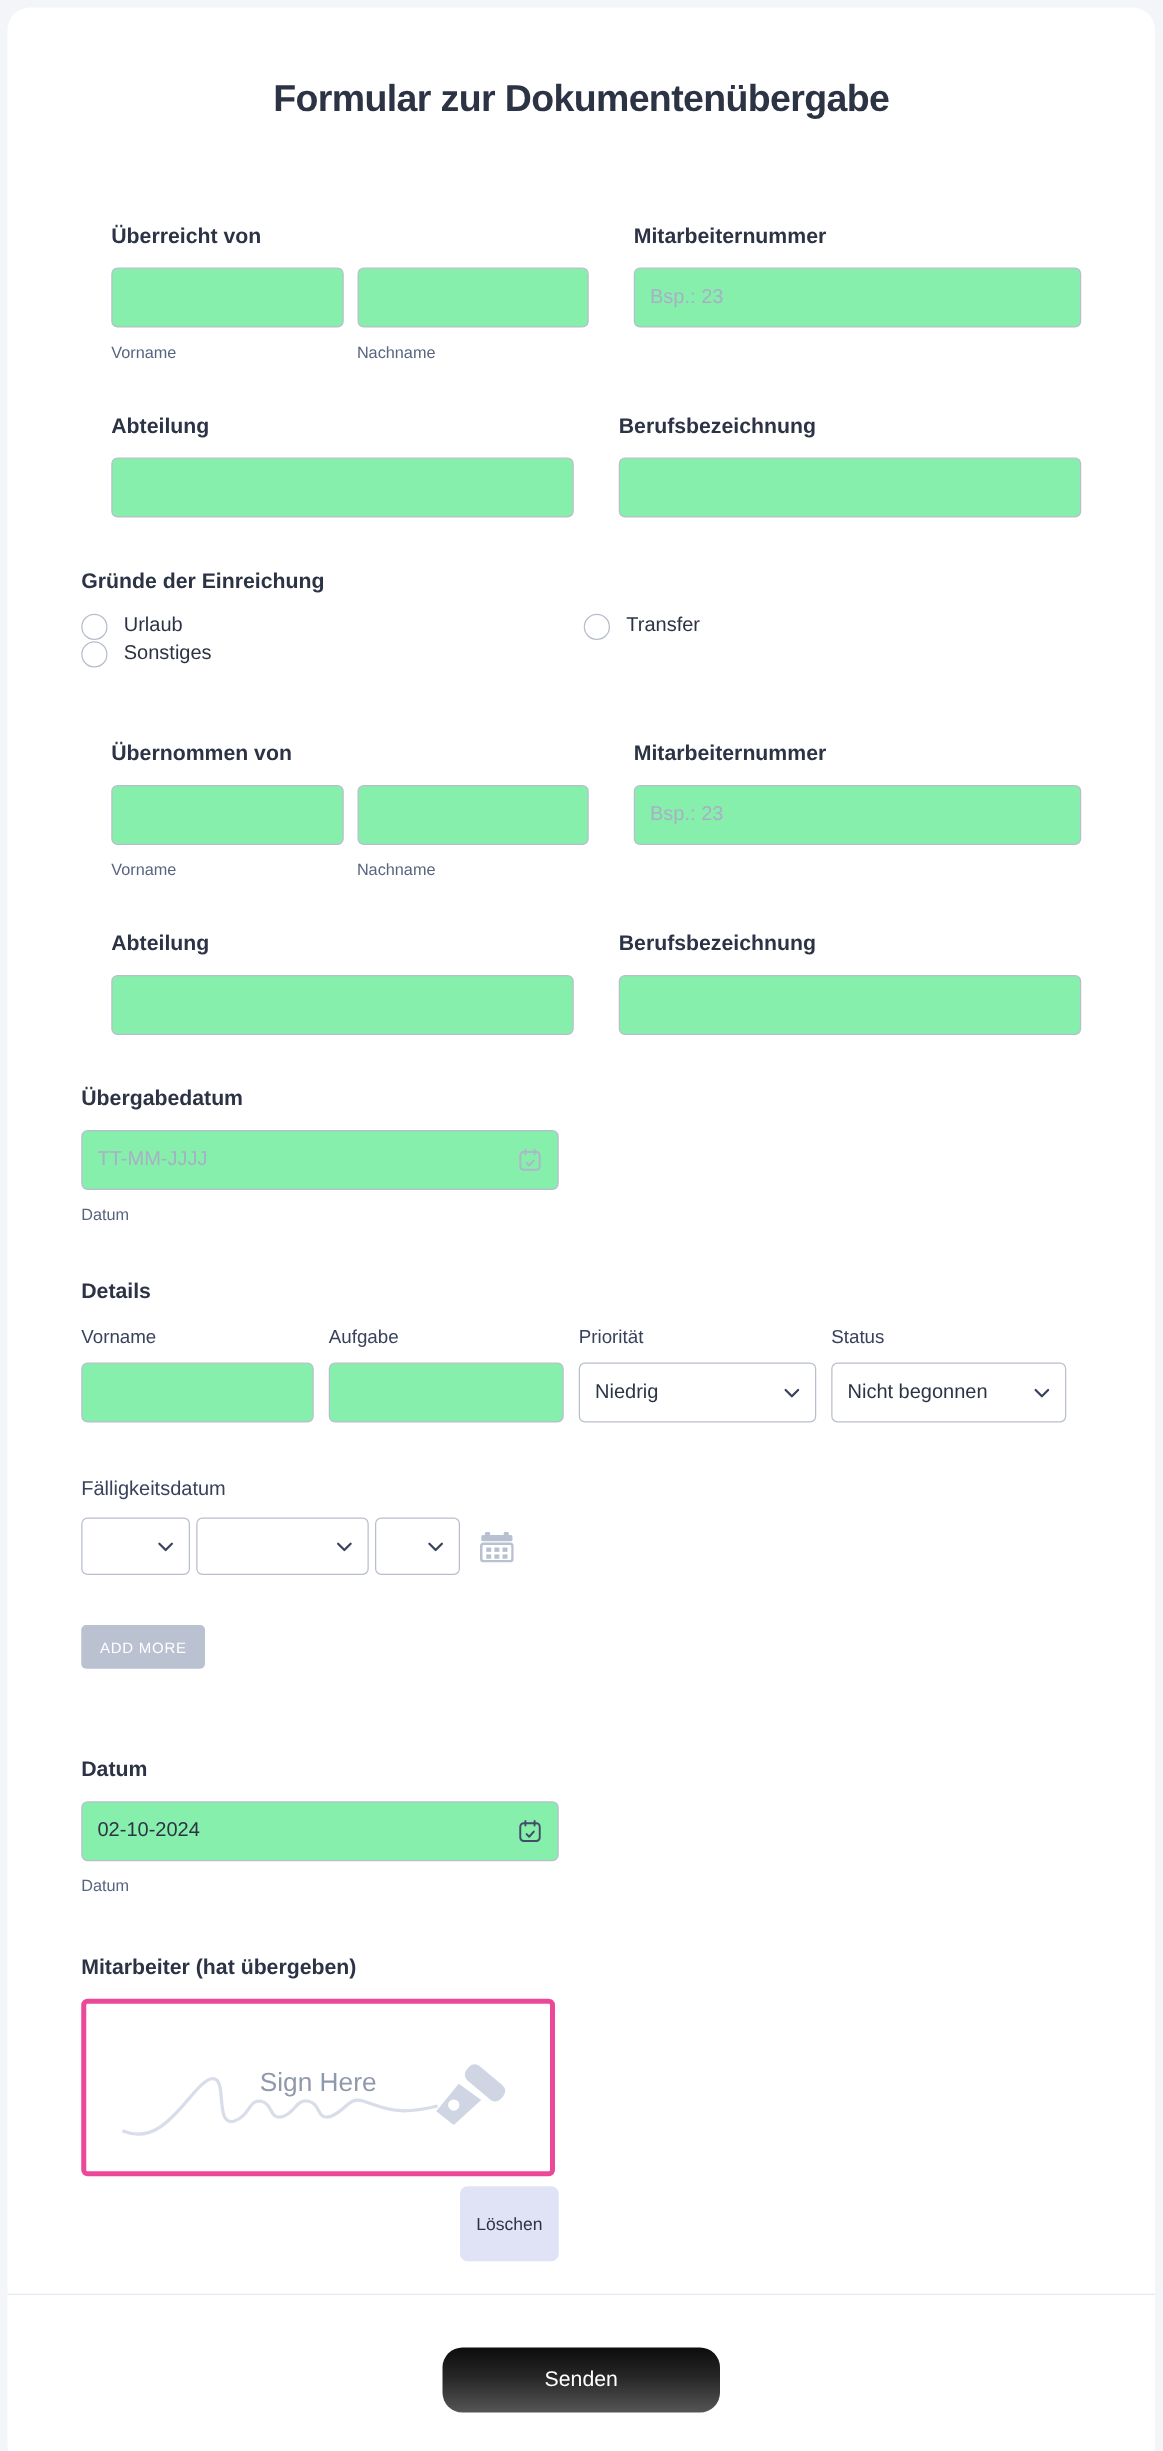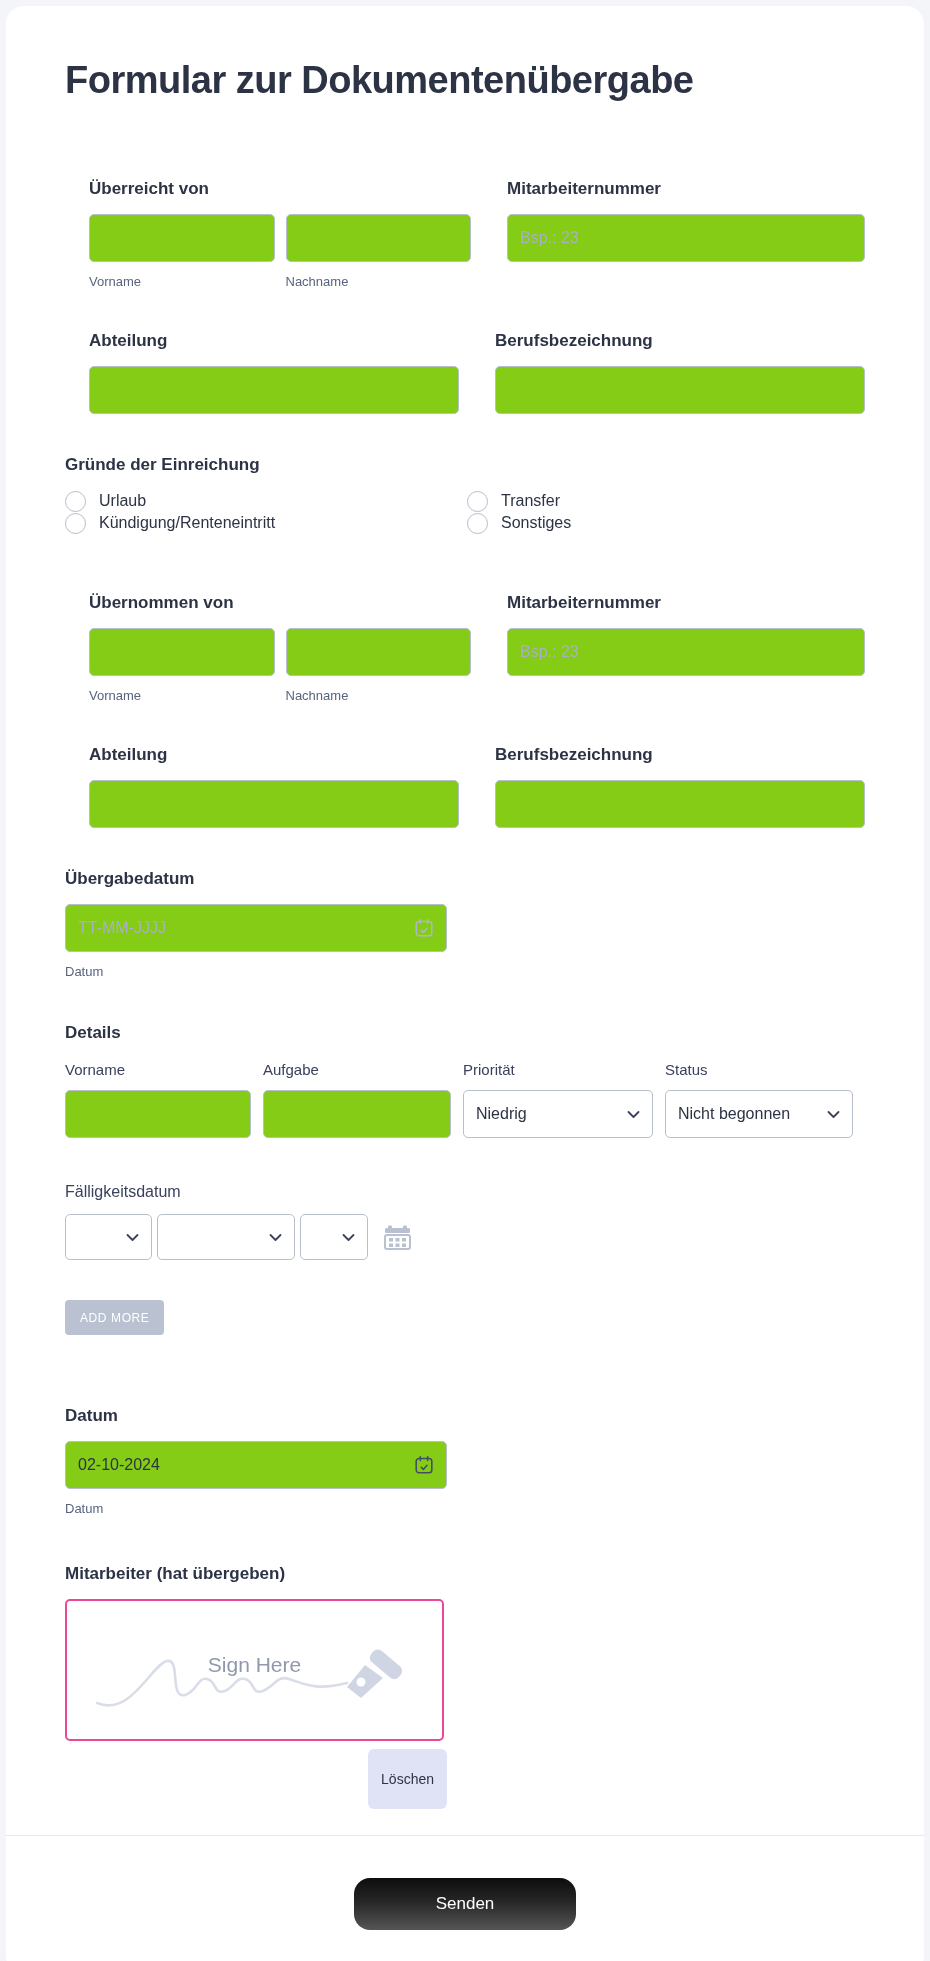--- a/index.html
+++ b/index.html
@@ -9,38 +9,38 @@
     font-family: "Liberation Sans", sans-serif;
     color: #2c3345;
   }
   .card {
     width: 918px; margin: 6px auto 0 auto;
     background: #ffffff; border-radius: 18px;
     padding: 52px 59px 44px 59px;
     min-height: 1946px;
   }
   .form-title {
-    text-align: left; font-size: 38px; font-weight: 700;
+    text-align: center; font-size: 30px; font-weight: 700;
     color: #2c3345; line-height: 44px; margin-bottom: 74px;
     letter-spacing: -0.5px;
   }
   .row { display: flex; gap: 36px; margin-left: 24px; }
   .col { width: 382px; }
   .field-label {
     font-size: 17px; font-weight: 600; color: #2c3345;
     line-height: 26px; margin-bottom: 12px;
   }
   .sect { margin-top: 38px; }
   .sect-lg { margin-top: 56px; }
   .text-input {
     height: 48px; width: 100%;
     border: 1px solid #b8bfcc; border-radius: 5px;
     padding: 0 12px; font-size: 16px; color: #2c3345;
     font-family: "Liberation Sans", sans-serif;
-    background: #84cc16; outline: none;
+    background: #86efac; outline: none;
   }
   .text-input::placeholder { color: #a8b0c5; }
   .name-pair { display: flex; gap: 11px; }
   .name-pair .half { width: 186px; }
   .sublabel {
     font-size: 13px; color: #57647e; margin-top: 12px; line-height: 16px;
   }
   .radio-grid {
     display: grid; grid-template-columns: 402px 1fr;
     margin-top: 2px;
@@ -75,21 +75,21 @@
     margin-top: 40px; height: 35px; padding: 0 15px;
     background: #bac1d1; border: none; border-radius: 4px;
     color: #ffffff; font-size: 12px; letter-spacing: 0.6px;
     font-family: "Liberation Sans", sans-serif; cursor: pointer;
     display: inline-block;
   }
   .gap-addmore { margin-top: 44px; }
   .gap-datum { margin-top: 68px; }
   .sig-wrap { width: 382px; display: flex; flex-direction: column; }
   .sig-pad {
-    width: 379px; height: 142px; border: 2px solid #ec4899;
+    width: 379px; height: 142px; border: 4px solid #ec4899;
     border-radius: 5px; background: #fff; position: relative;
     overflow: hidden; cursor: crosshair;
   }
   .sig-hint {
     position: absolute; top: 52px; left: 0; width: 100%;
     text-align: center; font-size: 21px; color: #9099ac;
   }
   .sig-art { position: absolute; left: 18px; top: 28px; }
   .clear-btn {
     align-self: flex-end; margin-top: 8px;
@@ -150,24 +150,20 @@
   <div class="sect">
     <div class="field-label">Gründe der Einreichung</div>
     <div class="radio-grid">
       <div class="radio-option">
         <span class="radio-circle"></span>
         <span class="radio-text">Urlaub</span>
       </div>
       <div class="radio-option">
         <span class="radio-circle"></span>
         <span class="radio-text">Transfer</span>
-      </div>
-      <div class="radio-option">
-        <span class="radio-circle"></span>
-        <span class="radio-text">Kündigung/Renteneintritt</span>
       </div>
       <div class="radio-option">
         <span class="radio-circle"></span>
         <span class="radio-text">Sonstiges</span>
       </div>
     </div>
   </div>
 
   <div class="row sect-lg">
     <div class="col">

